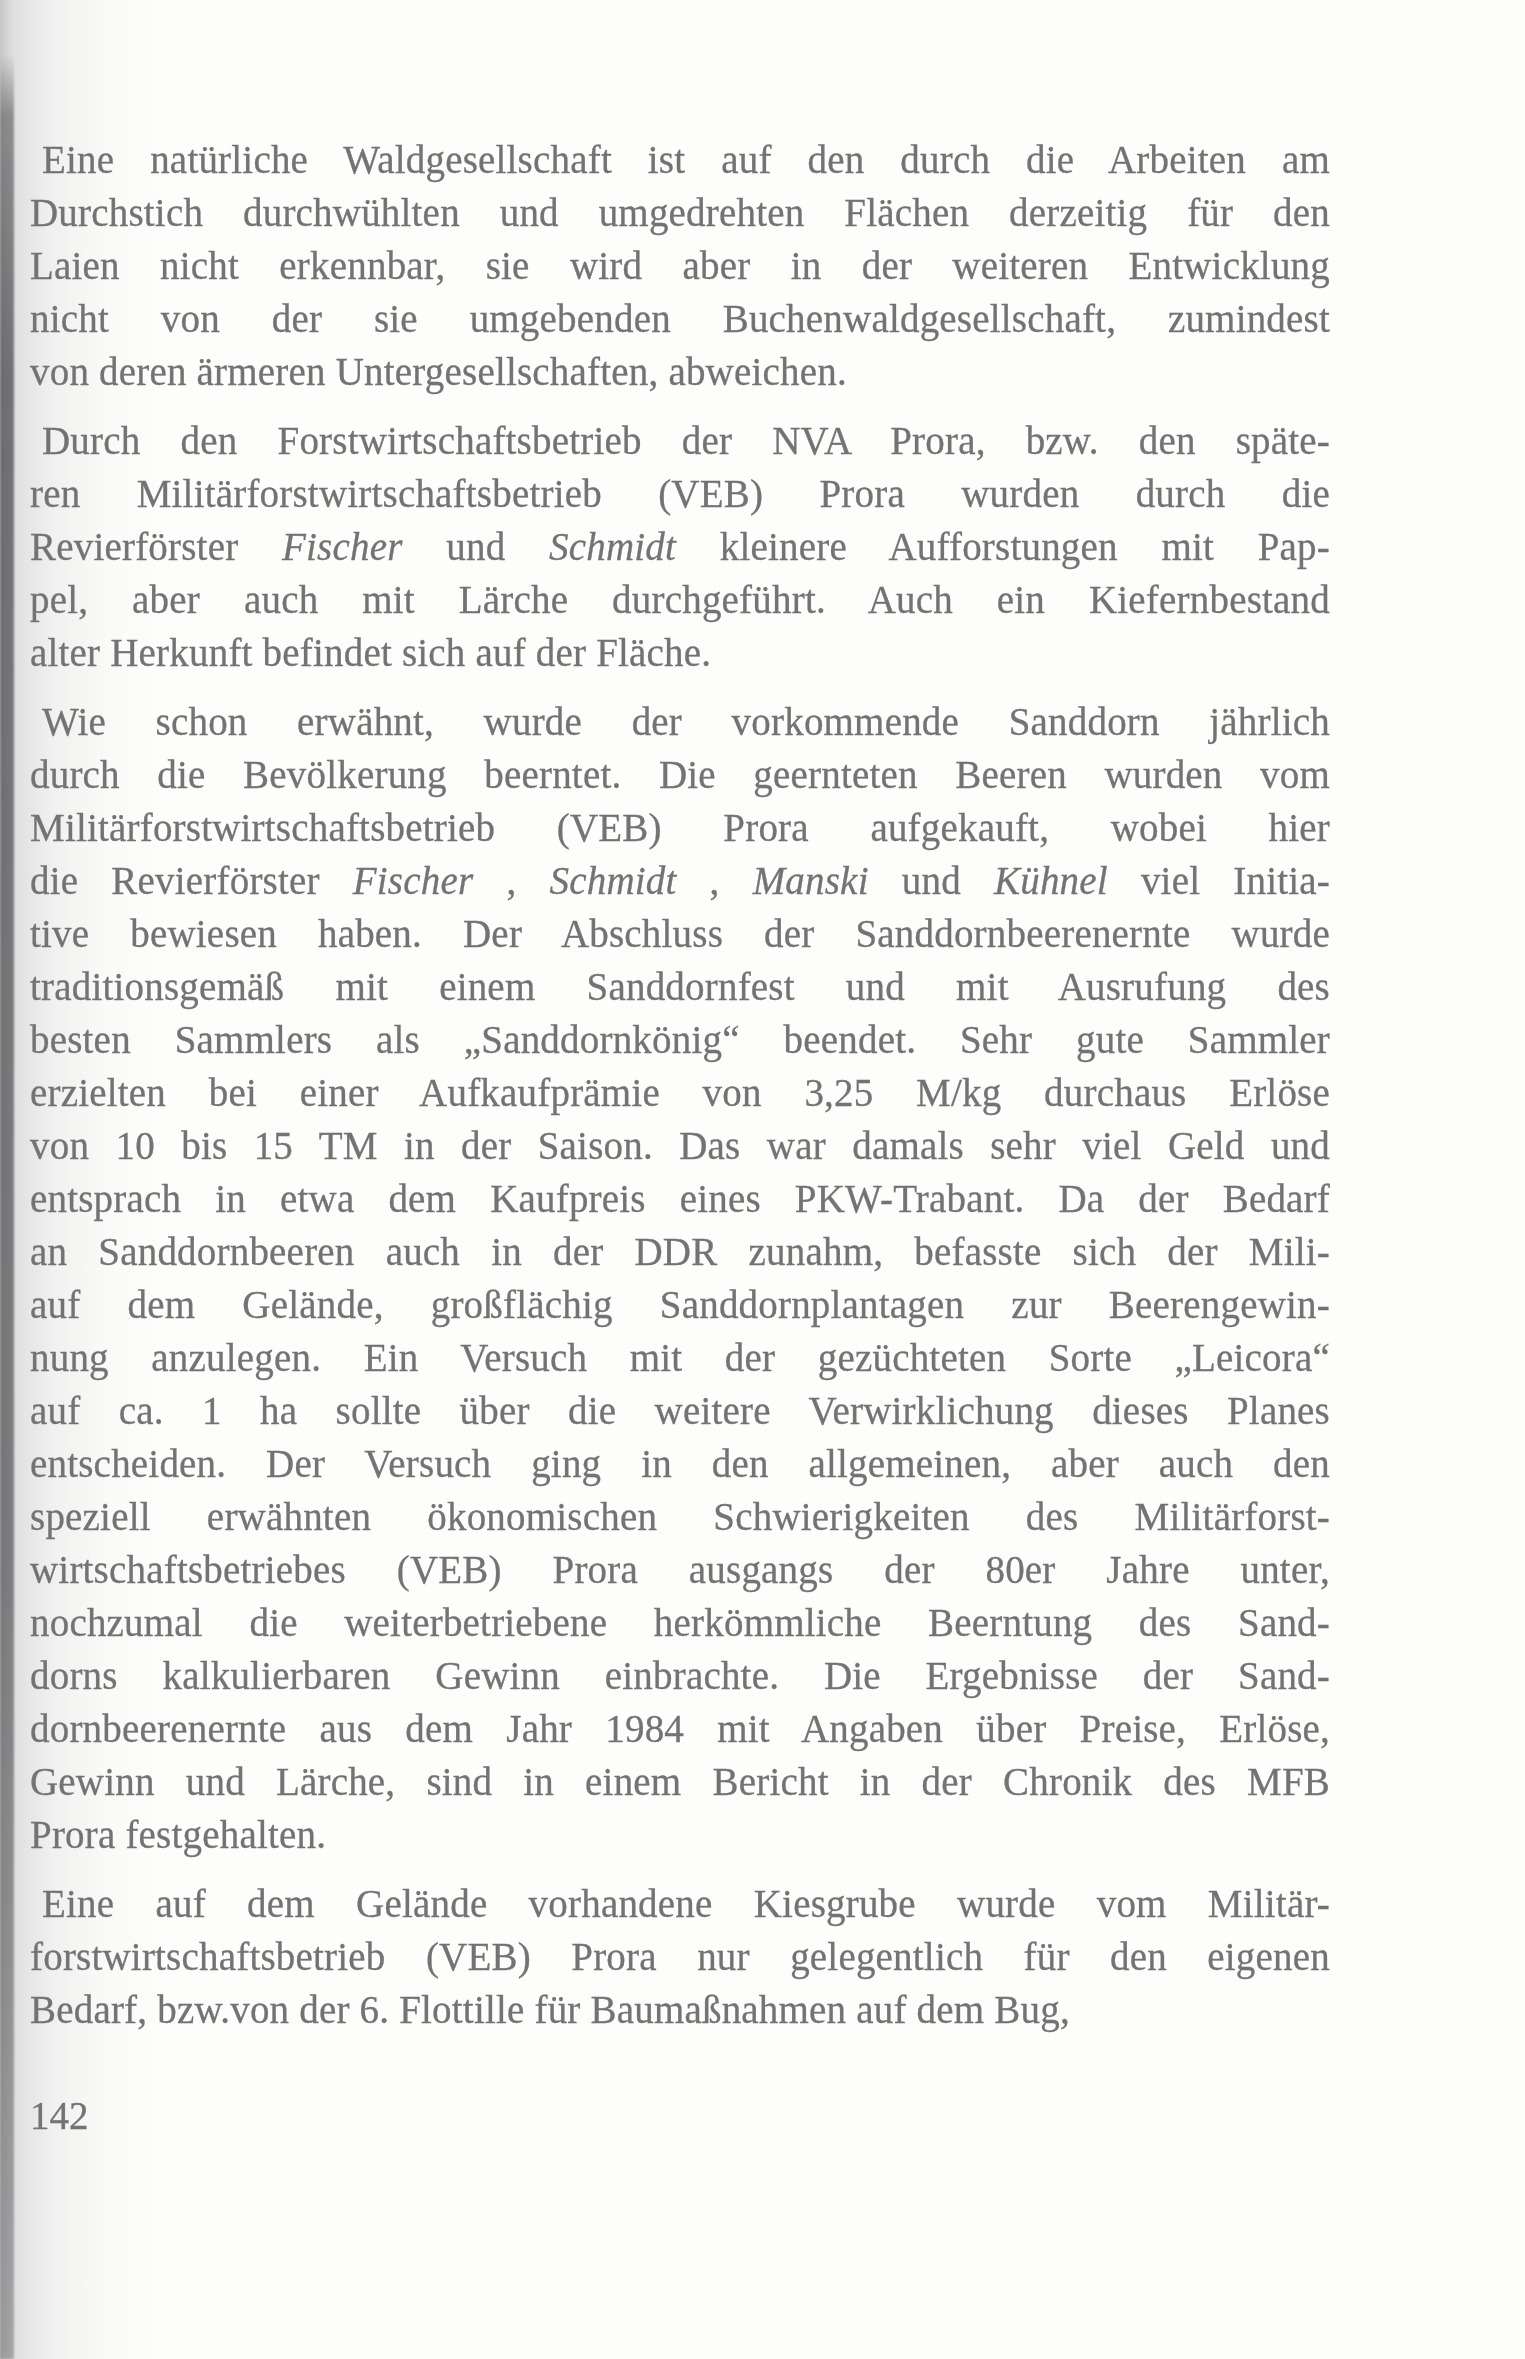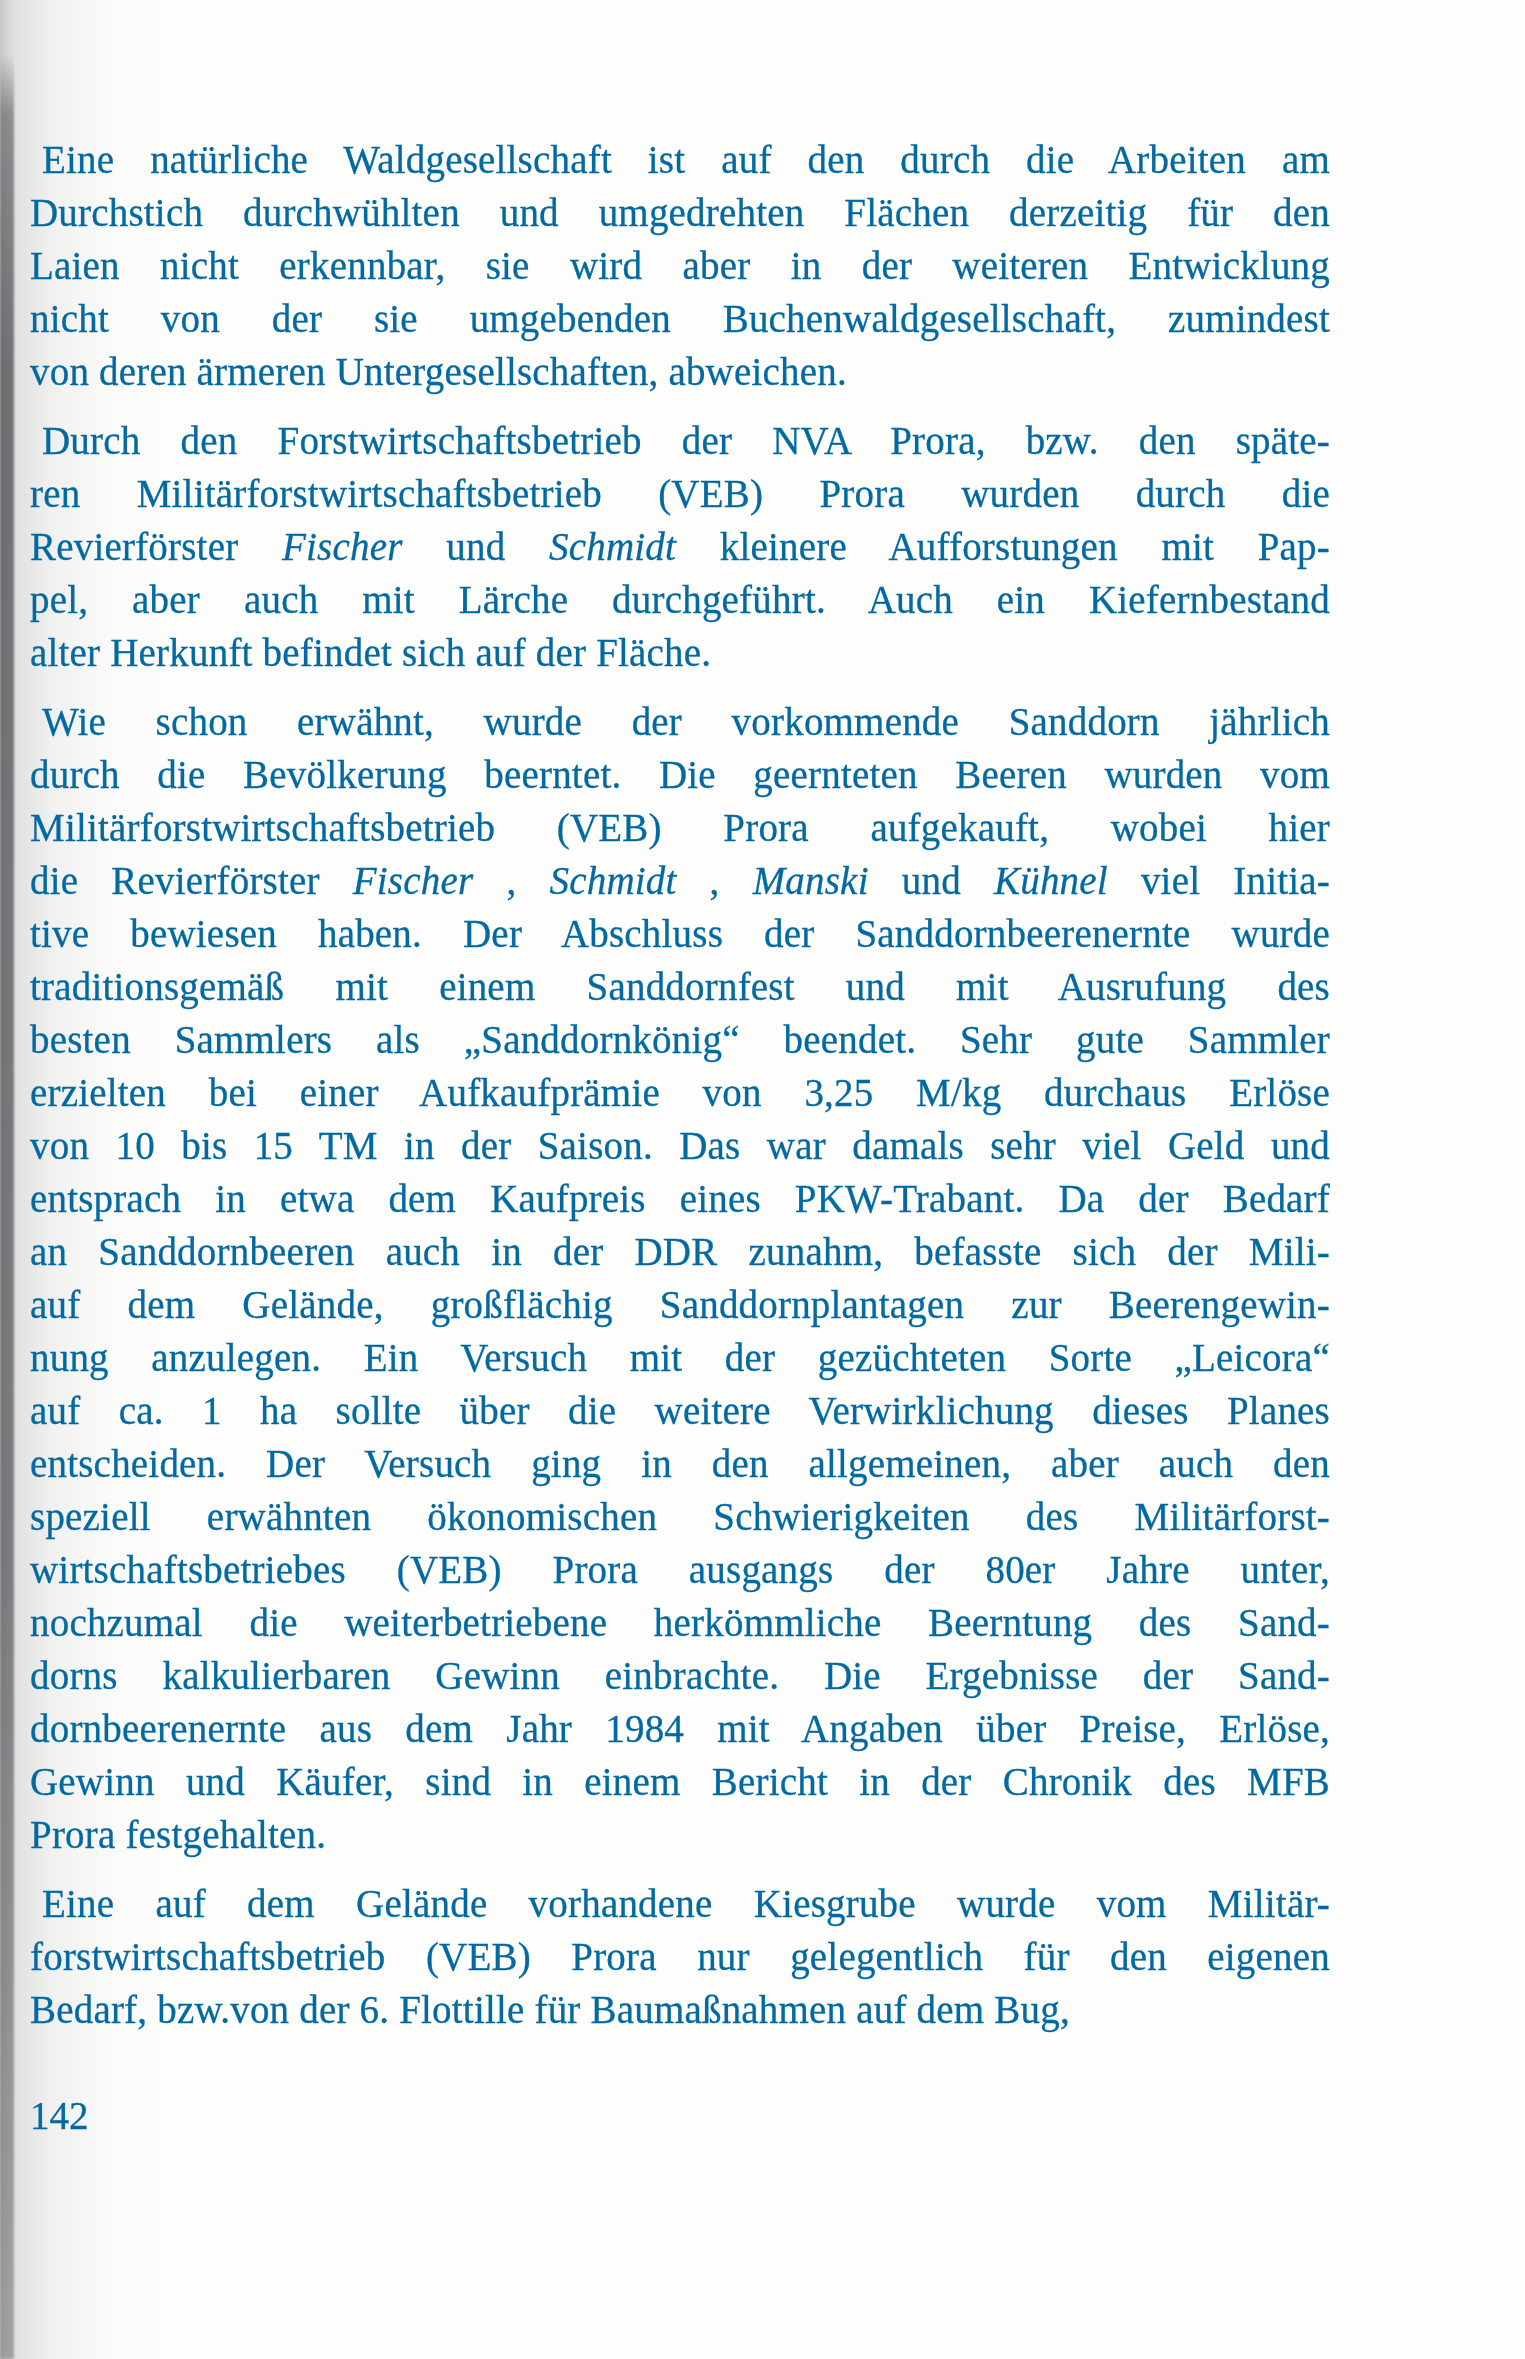--- a/index.html
+++ b/index.html
@@ -47,21 +47,21 @@
   .it{font-style:italic;}
   .pagenum{
     position:absolute;left:30px;top:2089px;width:1300px;
     text-align:left;font-size:39px;line-height:53px;
     -webkit-text-stroke:0.3px currentColor;
   }
 </style>
 </head>
 <body>
 
-<div class="page" style="background: rgb(253, 253, 252); color: #0369a1;">
+<div class="page" style="background: rgb(253, 253, 252); color: #737373;">
   <div class="gutter-shadow"></div>
   <div class="edge-strip"></div>
 
   <div class="textblock">
       <div class="para">
         <div class="line first"><span>Eine natürliche Waldgesellschaft ist auf den durch die Arbeiten am</span></div>
         <div class="line"><span>Durchstich durchwühlten und umgedrehten Flächen derzeitig für den</span></div>
         <div class="line"><span>Laien nicht erkennbar, sie wird aber in der weiteren Entwicklung</span></div>
         <div class="line"><span>nicht von der sie umgebenden Buchenwaldgesellschaft, zumindest</span></div>
         <div class="line last"><span>von deren ärmeren Untergesellschaften, abweichen.</span></div>
@@ -87,21 +87,21 @@
         <div class="line"><span>an Sanddornbeeren auch in der DDR zunahm, befasste sich der Mili-</span></div>
         <div class="line"><span>auf dem Gelände, großflächig Sanddornplantagen zur Beerengewin-</span></div>
         <div class="line"><span>nung anzulegen. Ein Versuch mit der gezüchteten Sorte „Leicora“</span></div>
         <div class="line"><span>auf ca. 1 ha sollte über die weitere Verwirklichung dieses Planes</span></div>
         <div class="line"><span>entscheiden. Der Versuch ging in den allgemeinen, aber auch den</span></div>
         <div class="line"><span>speziell erwähnten ökonomischen Schwierigkeiten des Militärforst-</span></div>
         <div class="line"><span>wirtschaftsbetriebes (VEB) Prora ausgangs der 80er Jahre unter,</span></div>
         <div class="line"><span>nochzumal die weiterbetriebene herkömmliche Beerntung des Sand-</span></div>
         <div class="line"><span>dorns kalkulierbaren Gewinn einbrachte. Die Ergebnisse der Sand-</span></div>
         <div class="line"><span>dornbeerenernte aus dem Jahr 1984 mit Angaben über Preise, Erlöse,</span></div>
-        <div class="line"><span>Gewinn und Käufer, sind in einem Bericht in der Chronik des MFB</span></div>
+        <div class="line"><span>Gewinn und Lärche, sind in einem Bericht in der Chronik des MFB</span></div>
         <div class="line last"><span>Prora festgehalten.</span></div>
       </div>
       <div class="para">
         <div class="line first"><span>Eine auf dem Gelände vorhandene Kiesgrube wurde vom Militär-</span></div>
         <div class="line"><span>forstwirtschaftsbetrieb (VEB) Prora nur gelegentlich für den eigenen</span></div>
         <div class="line last"><span>Bedarf, bzw.von der 6. Flottille für Baumaßnahmen auf dem Bug,</span></div>
       </div>
     </div>
 
   <div class="pagenum">142</div>

